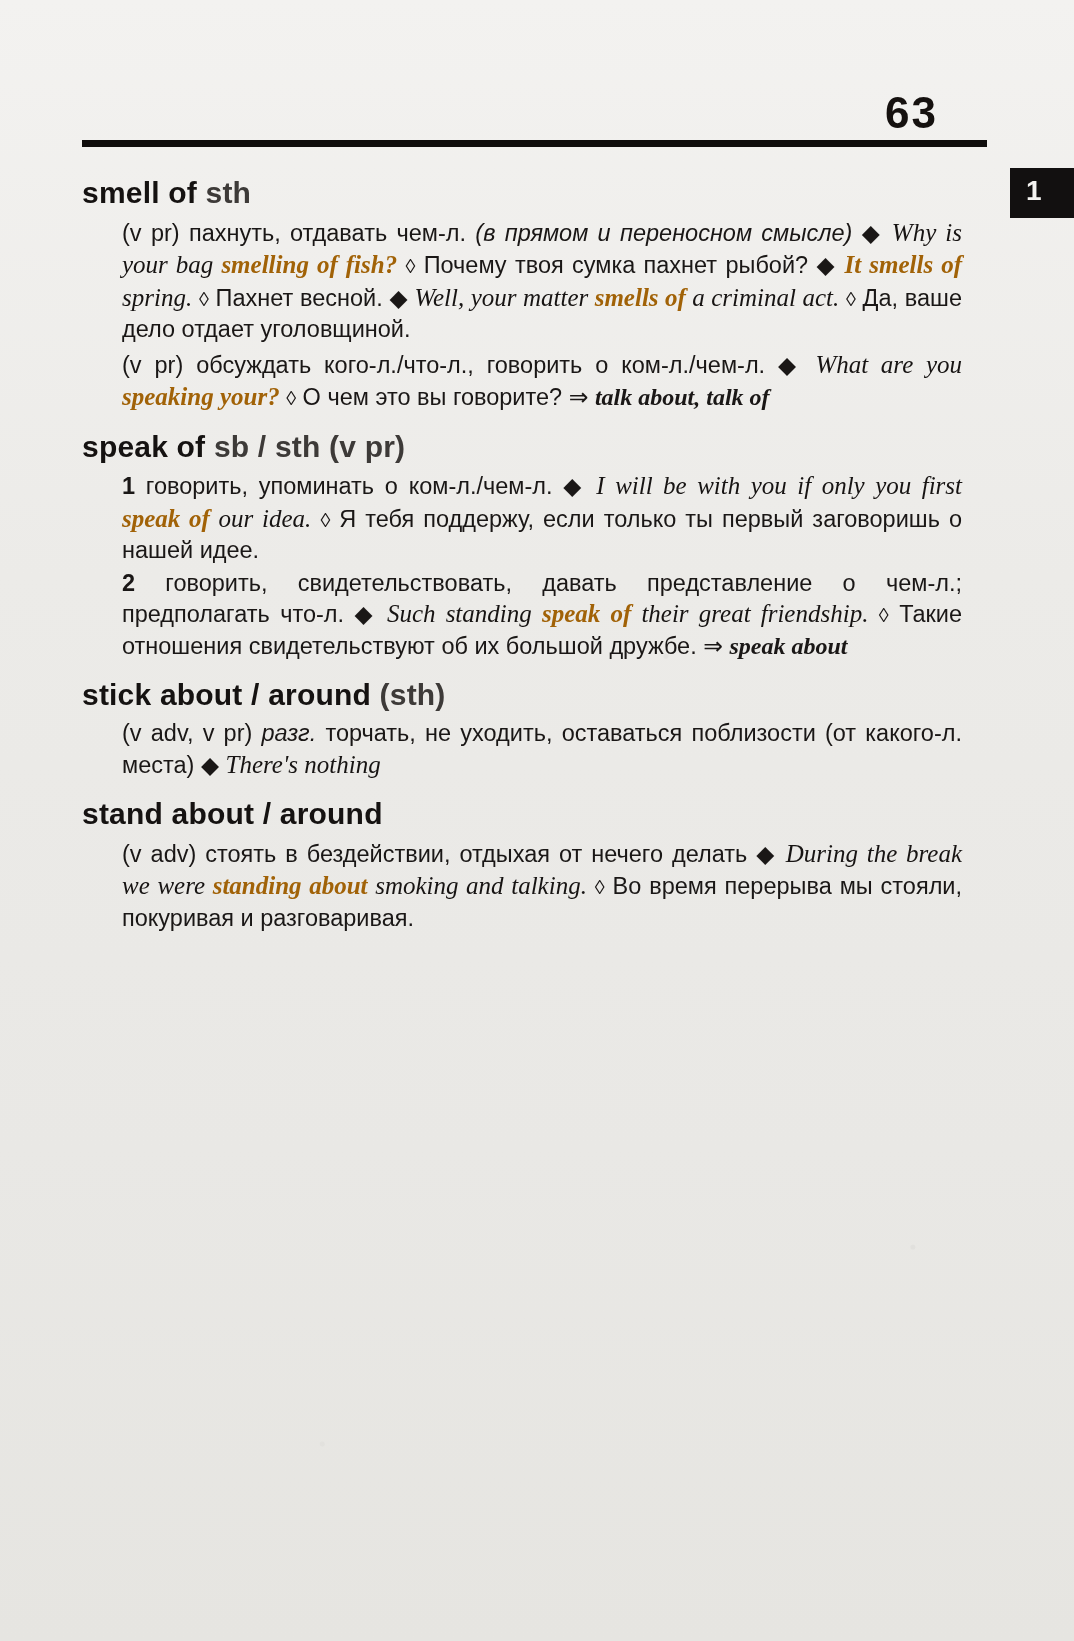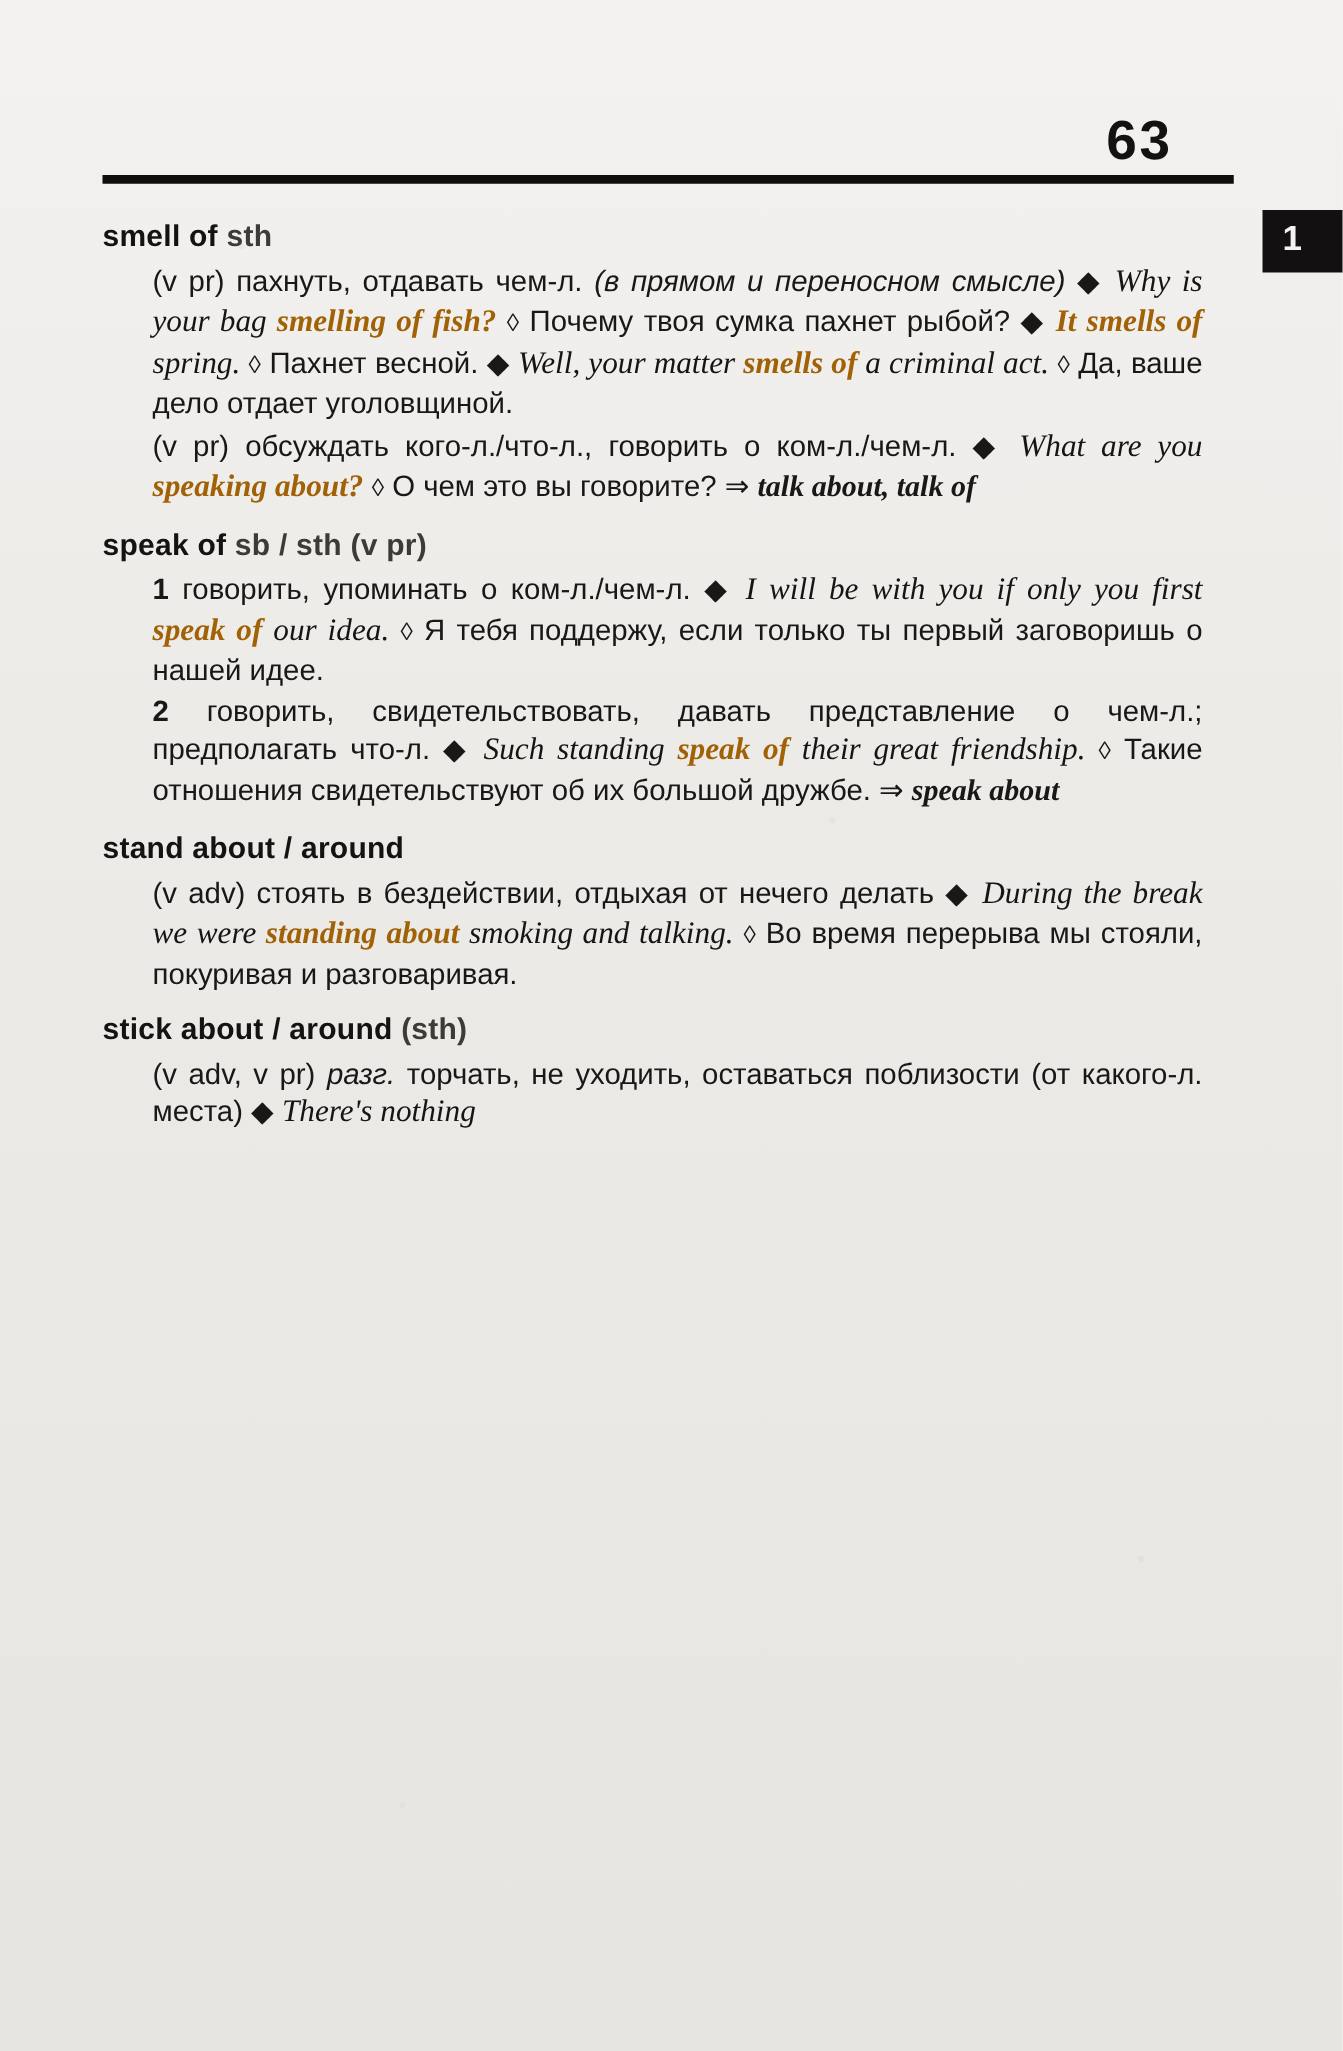--- a/index.html
+++ b/index.html
@@ -80,21 +80,21 @@
     left: 40px;
     top: 160px;
     width: 880px;
   }
 
   .entry { margin: 0 0 2px 0; }
 
   .headword {
     font-family: "Liberation Sans", sans-serif;
     font-weight: bold;
-    font-size: 24px;
+    font-size: 30px;
     color: #151211;
     margin: 16px 0 6px 0;
     letter-spacing: 0.2px;
     line-height: 1.15;
   }
   .headword .light {
     font-weight: bold;
     color: #3d3a38;
   }
 
@@ -166,53 +166,53 @@
         <span>smell of</span>
         <span class="light">sth</span>
       </div>
       <div class="body">
         <span>(v pr) пахнуть, отдавать чем-л. <span class="ru-i">(в прямом и переносном смысле)</span> ◆ <span class="en">Why is your bag </span><span class="en-b">smelling of fish?</span> <span class="dia">◊</span> Почему твоя сумка пахнет рыбой? ◆ <span class="en-b">It smells of</span><span class="en"> spring.</span> <span class="dia">◊</span> Пахнет весной. ◆ <span class="en">Well, your matter </span><span class="en-b">smells of</span><span class="en"> a criminal act.</span> <span class="dia">◊</span> Да, ваше дело отдает уголовщиной.</span>
       </div>
     </div>
 
     <div class="entry">
       <div class="body">
-        <span>(v pr) обсуждать кого-л./что-л., говорить о ком-л./чем-л. ◆ <span class="en">What are you </span><span class="en-b">speaking about?</span> <span class="dia">◊</span> О чем это вы говорите? <span class="arrow">⇒</span> <span class="xref">talk about, talk of</span></span>
+        <span>(v pr) обсуждать кого-л./что-л., говорить о ком-л./чем-л. ◆ <span class="en">What are you </span><span class="en-b">speaking your?</span> <span class="dia">◊</span> О чем это вы говорите? <span class="arrow">⇒</span> <span class="xref">talk about, talk of</span></span>
       </div>
     </div>
 
     <div class="entry">
       <div class="headword">
         <span>speak of</span>
         <span class="light">sb / sth (v pr)</span>
       </div>
       <div class="sense">
         <span class="num">1</span>
         <span> говорить, упоминать о ком-л./чем-л. ◆ <span class="en">I will be with you if only you first </span><span class="en-b">speak of</span><span class="en"> our idea.</span> <span class="dia">◊</span> Я тебя поддержу, если только ты первый заговоришь о нашей идее.</span>
       </div>
       <div class="sense">
         <span class="num">2</span>
         <span> говорить, свидетельствовать, давать представление о чем-л.; предполагать что-л. ◆ <span class="en">Such standing </span><span class="en-b">speak of</span><span class="en"> their great friendship.</span> <span class="dia">◊</span> Такие отношения свидетельствуют об их большой дружбе. <span class="arrow">⇒</span> <span class="xref">speak about</span></span>
       </div>
     </div>
 
     <div class="entry">
       <div class="headword">
+        <span>stick about / around</span>
+        <span class="light">(sth)</span>
+      </div>
+      <div class="body">
+        <span>(v adv, v pr) <span class="ru-i">разг.</span> торчать, не уходить, оставаться поблизости (от какого-л. места) ◆ <span class="en">There's nothing</span></span>
+      </div>
+    </div>
+
+    <div class="entry">
+      <div class="headword">
         <span>stand about / around</span>
         <span class="light"></span>
       </div>
       <div class="body">
         <span>(v adv) стоять в бездействии, отдыхая от нечего делать ◆ <span class="en">During the break we were </span><span class="en-b">standing about</span><span class="en"> smoking and talking.</span> <span class="dia">◊</span> Во время перерыва мы стояли, покуривая и разговаривая.</span>
       </div>
     </div>
 
-    <div class="entry">
-      <div class="headword">
-        <span>stick about / around</span>
-        <span class="light">(sth)</span>
-      </div>
-      <div class="body">
-        <span>(v adv, v pr) <span class="ru-i">разг.</span> торчать, не уходить, оставаться поблизости (от какого-л. места) ◆ <span class="en">There's nothing</span></span>
-      </div>
-    </div>
-
   </div>
 </div>
 
 </body></html>

